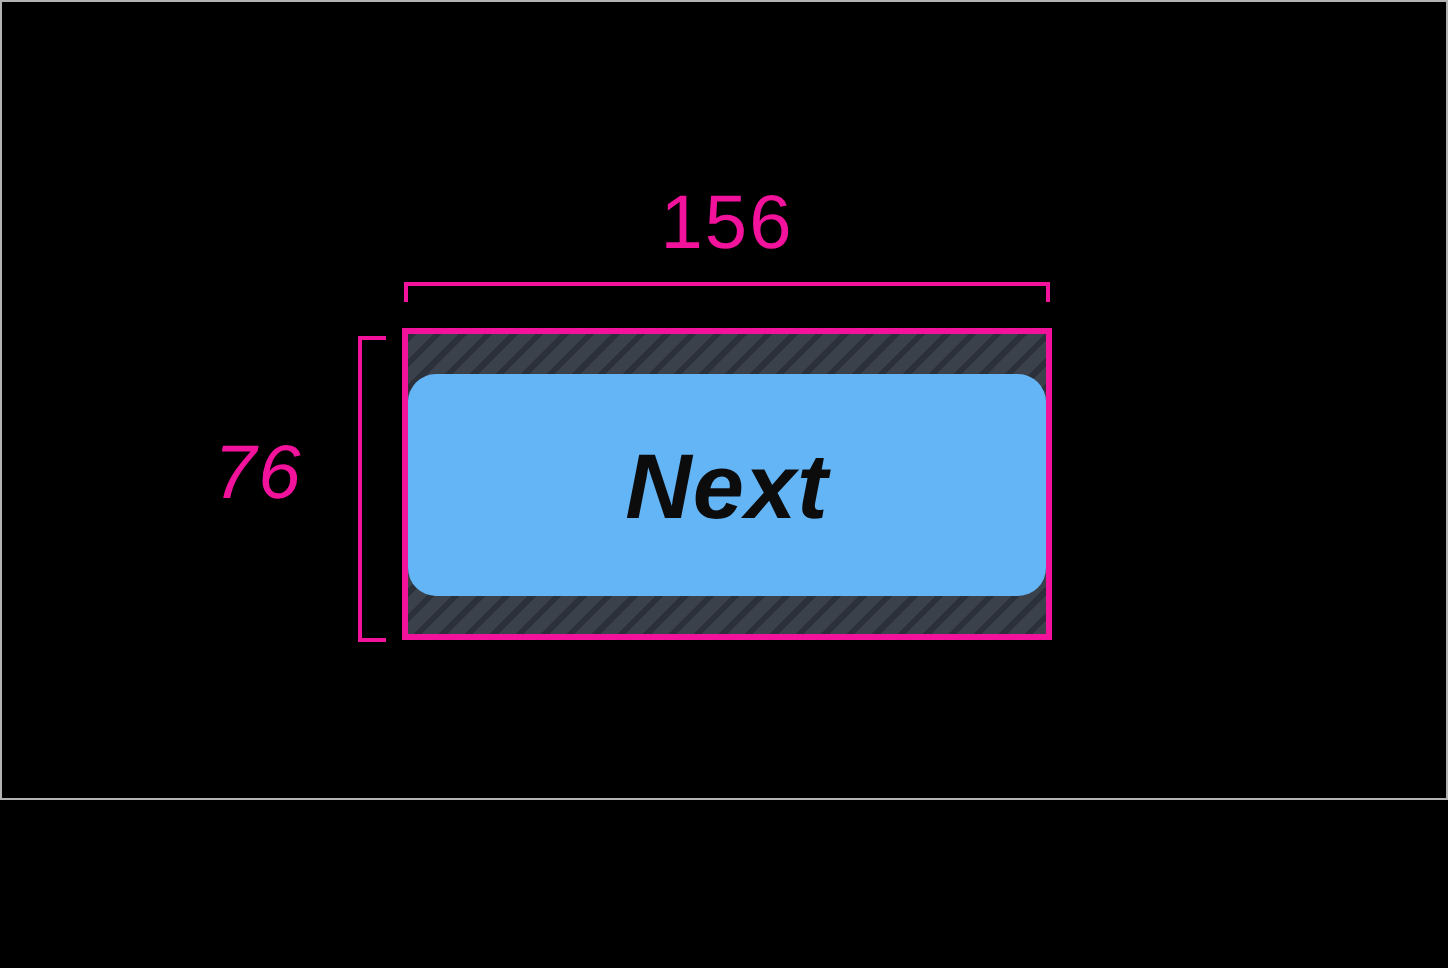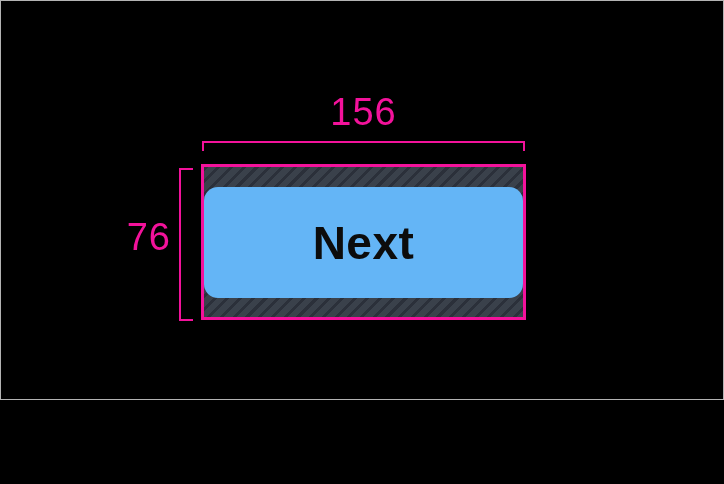--- a/index.html
+++ b/index.html
@@ -42,26 +42,27 @@
     border-right: 2px solid var(--measure_pink);
     box-sizing: content-box;
   }
 
   
   .height-label {
     position: absolute;
     left: 106px;
     top: 217px;
     width: 64px;
-    text-align: right;
+    text-align: left;
     color: var(--measure_pink);
     font-size: 38px;
     line-height: 1;
     letter-spacing: 1px;
     user-select: none;
+    font-style: italic;
   }
   .height-bracket {
     position: absolute;
     left: 178px;
     top: 167px;
     width: 12px;
     height: 149px;
     border-left: 2px solid var(--measure_pink);
     border-top: 2px solid var(--measure_pink);
     border-bottom: 2px solid var(--measure_pink);
@@ -103,20 +104,21 @@
     display: flex;
     align-items: center;
     justify-content: center;
     color: var(--button_text);
     font-family: "Liberation Sans", sans-serif;
     font-size: 46px;
     font-weight: 600;
     letter-spacing: 0.5px;
     cursor: pointer;
     padding: 16px;
+    font-style: italic;
   }
 </style>
 </head>
 <body>
 
 <div class="stage">
 
   <div class="width-label">156</div>
   <div class="width-bracket"></div>
 

